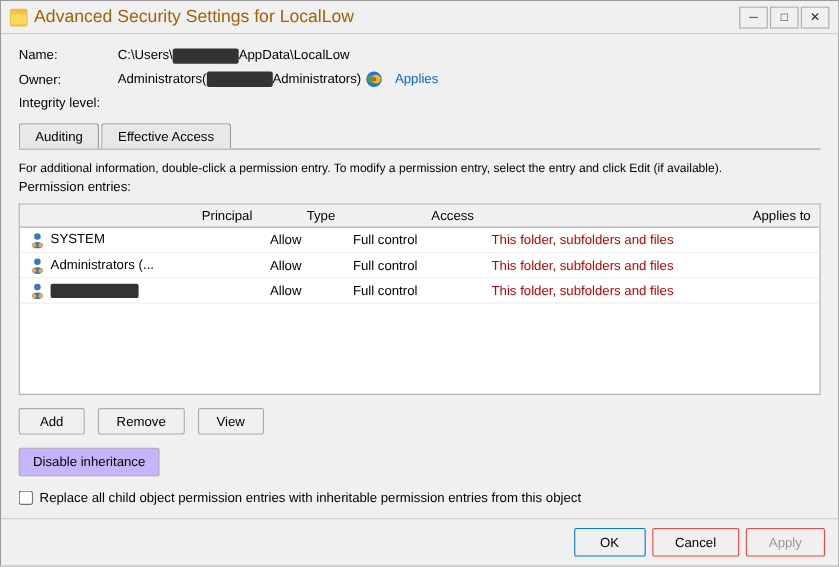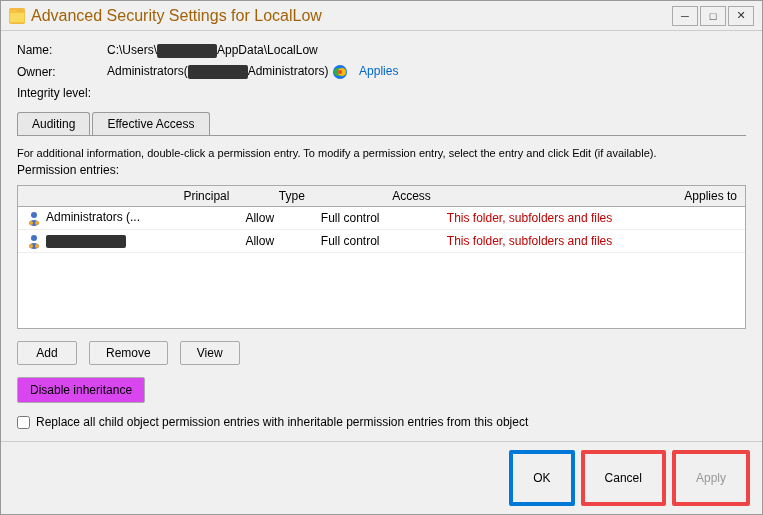--- a/index.html
+++ b/index.html
@@ -182,21 +182,21 @@
       cursor: pointer;
       font-size: 12px;
       min-width: 60px;
       border-radius: 2px;
     }
     .btn:disabled { color: #999; cursor: default; }
 
     .disable-inheritance-btn {
       padding: 5px 12px;
       border: 1px solid #aaa;
-      background: #d946ef;
+      background: #c4b5fd;
       cursor: pointer;
       font-size: 12px;
       border-radius: 2px;
       margin-top: 8px;
       display: inline-block;
     }
 
     .checkbox-row {
       display: flex;
       align-items: center;
@@ -212,22 +212,22 @@
 
     .bottom-bar {
       border-top: 1px solid #ccc;
       padding: 8px 12px;
       display: flex;
       justify-content: flex-end;
       gap: 6px;
       background: #f0f0f0;
     }
     .bottom-btn {
-      padding: 17px 20px;
-      border: 4px solid #ef4444;
+      padding: 5px 20px;
+      border: 1px solid #ef4444;
       background: #f0f0f0;
       cursor: pointer;
       font-size: 12px;
       min-width: 65px;
       border-radius: 2px;
     }
     .bottom-btn.default-btn {
       border-color: #0078d7;
     }
     .bottom-btn:disabled { color: #999; cursor: default; }
@@ -293,20 +293,31 @@
       <table class="permission-table">
         <thead>
           <tr>
             <th>Principal</th>
             <th>Type</th>
             <th>Access</th>
             <th>Applies to</th>
           </tr>
         </thead>
         <tbody id="permission-rows">
+        <tr>
+              <td><span style="display: inline-block; width: 16px; height: 16px; vertical-align: middle; margin-right: 4px;"><svg width="16" height="16" viewBox="0 0 16 16">
+    <circle cx="8" cy="5" r="3" fill="#4472c4"></circle>
+    <ellipse cx="8" cy="13" rx="5" ry="3" fill="#4472c4"></ellipse>
+    <circle cx="5" cy="13" r="2" fill="#f9a825"></circle>
+    <circle cx="11" cy="13" r="2" fill="#f9a825"></circle>
+  </svg></span><span>SYSTEM</span></td>
+              <td>Allow</td>
+              <td>Full control</td>
+              <td style="color: rgb(192, 0, 0);">This folder, subfolders and files</td>
+            </tr>
             <tr>
               <td><span style="display: inline-block; width: 16px; height: 16px; vertical-align: middle; margin-right: 4px;"><svg width="16" height="16" viewBox="0 0 16 16">
     <circle cx="8" cy="5" r="3" fill="#4472c4"></circle>
     <ellipse cx="8" cy="13" rx="5" ry="3" fill="#4472c4"></ellipse>
     <circle cx="5" cy="13" r="2" fill="#f9a825"></circle>
     <circle cx="11" cy="13" r="2" fill="#f9a825"></circle>
   </svg></span><span>Administrators (...</span></td>
               <td>Allow</td>
               <td>Full control</td>
               <td style="color: rgb(192, 0, 0);">This folder, subfolders and files</td>

